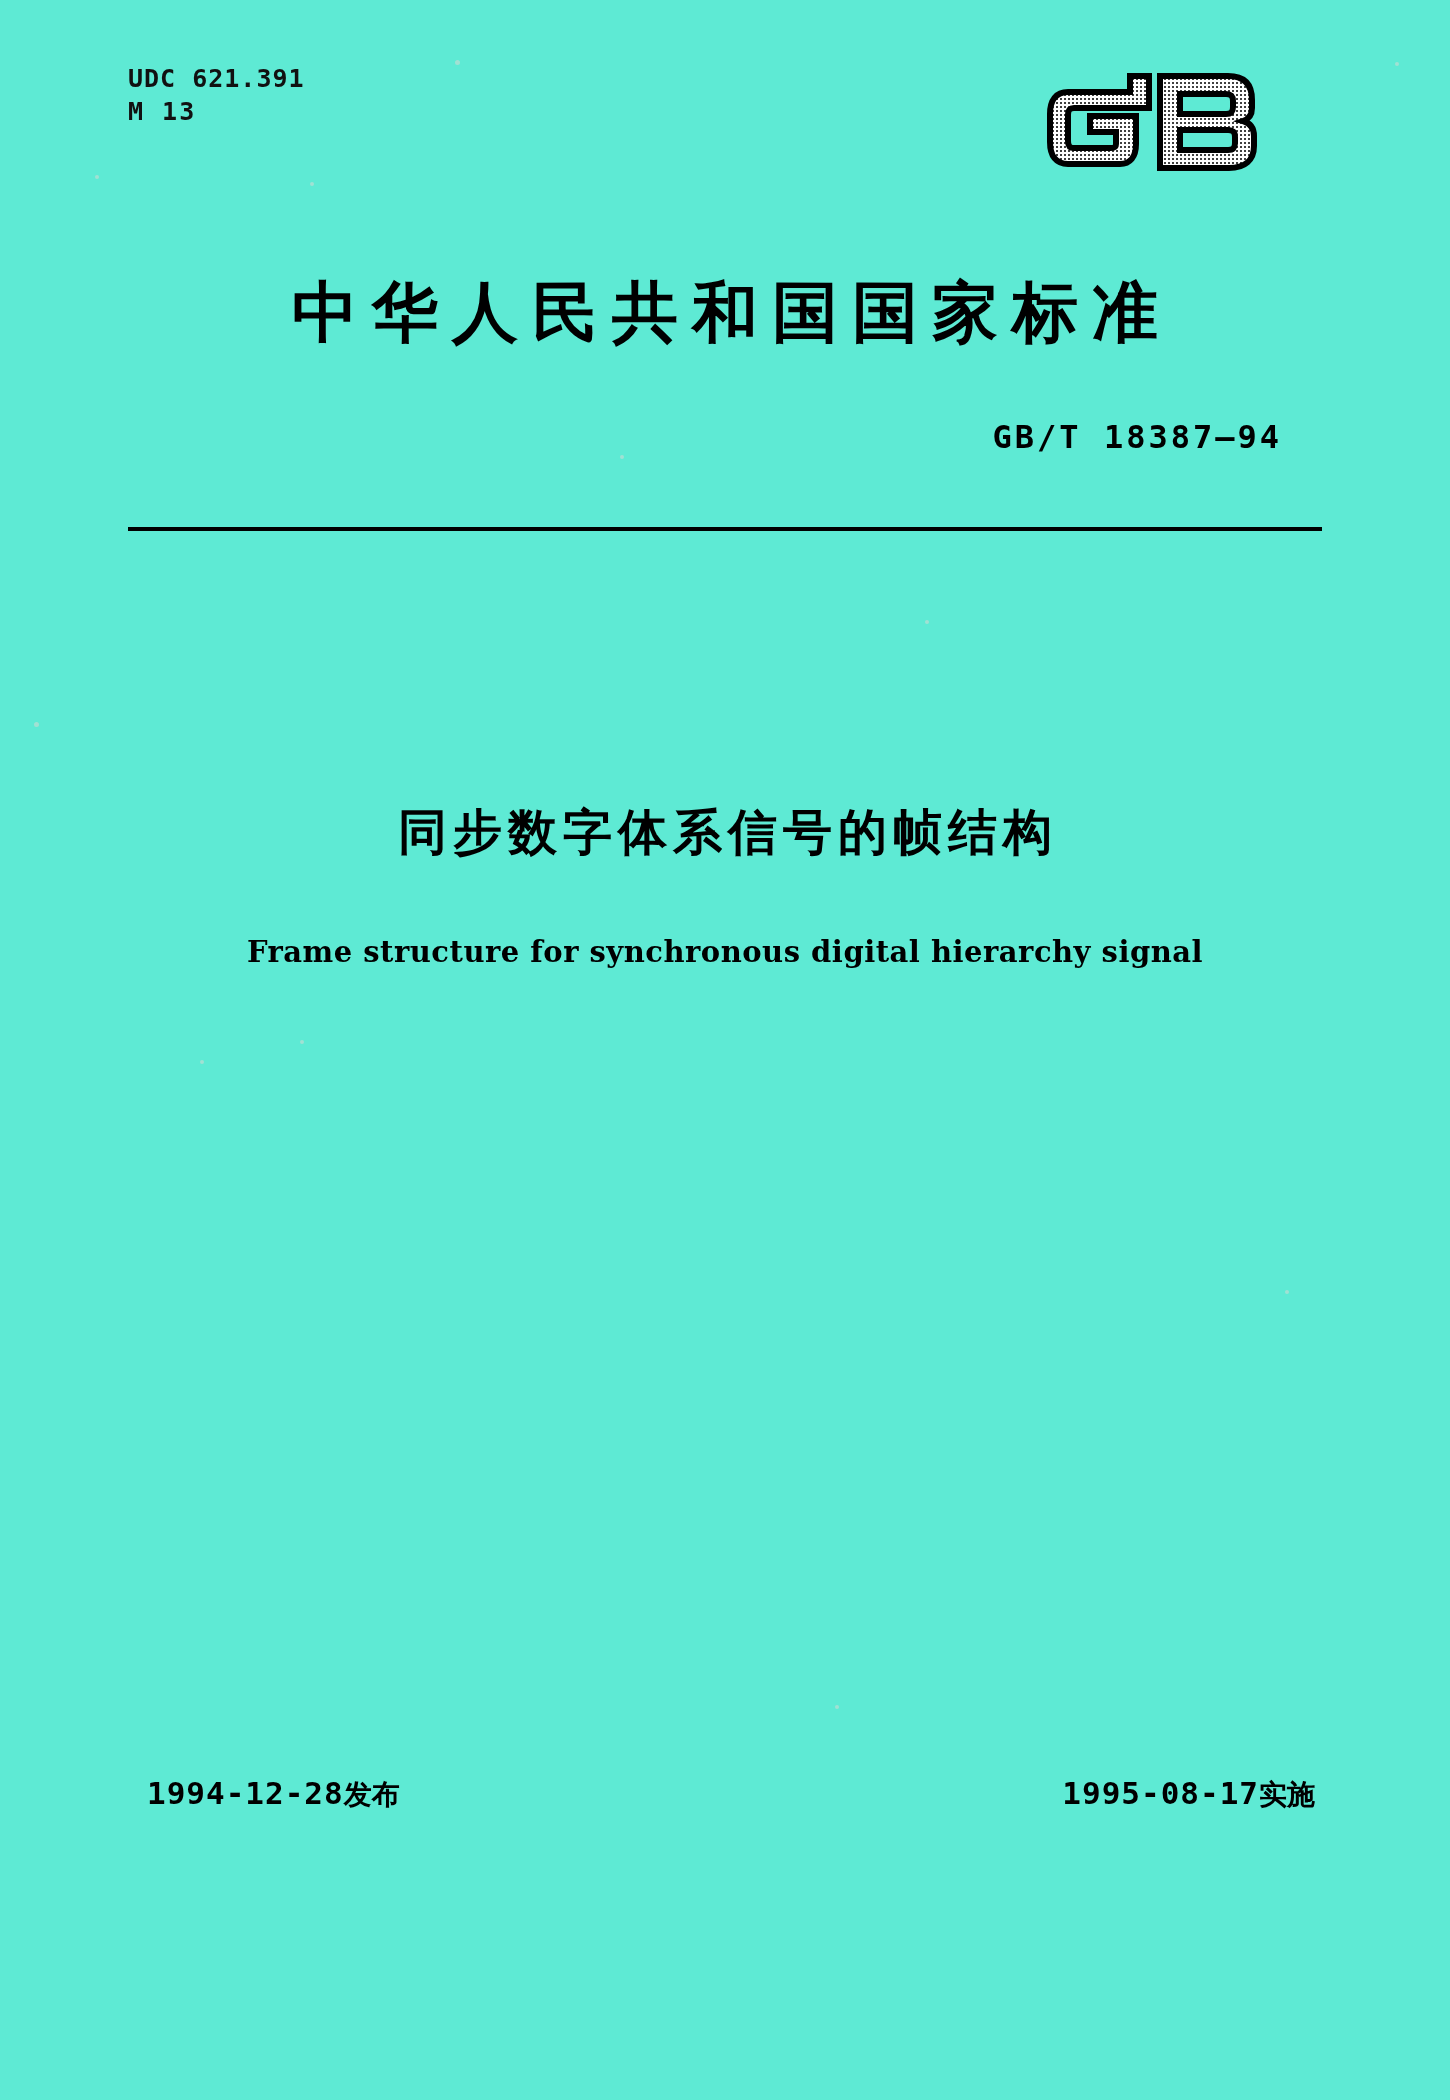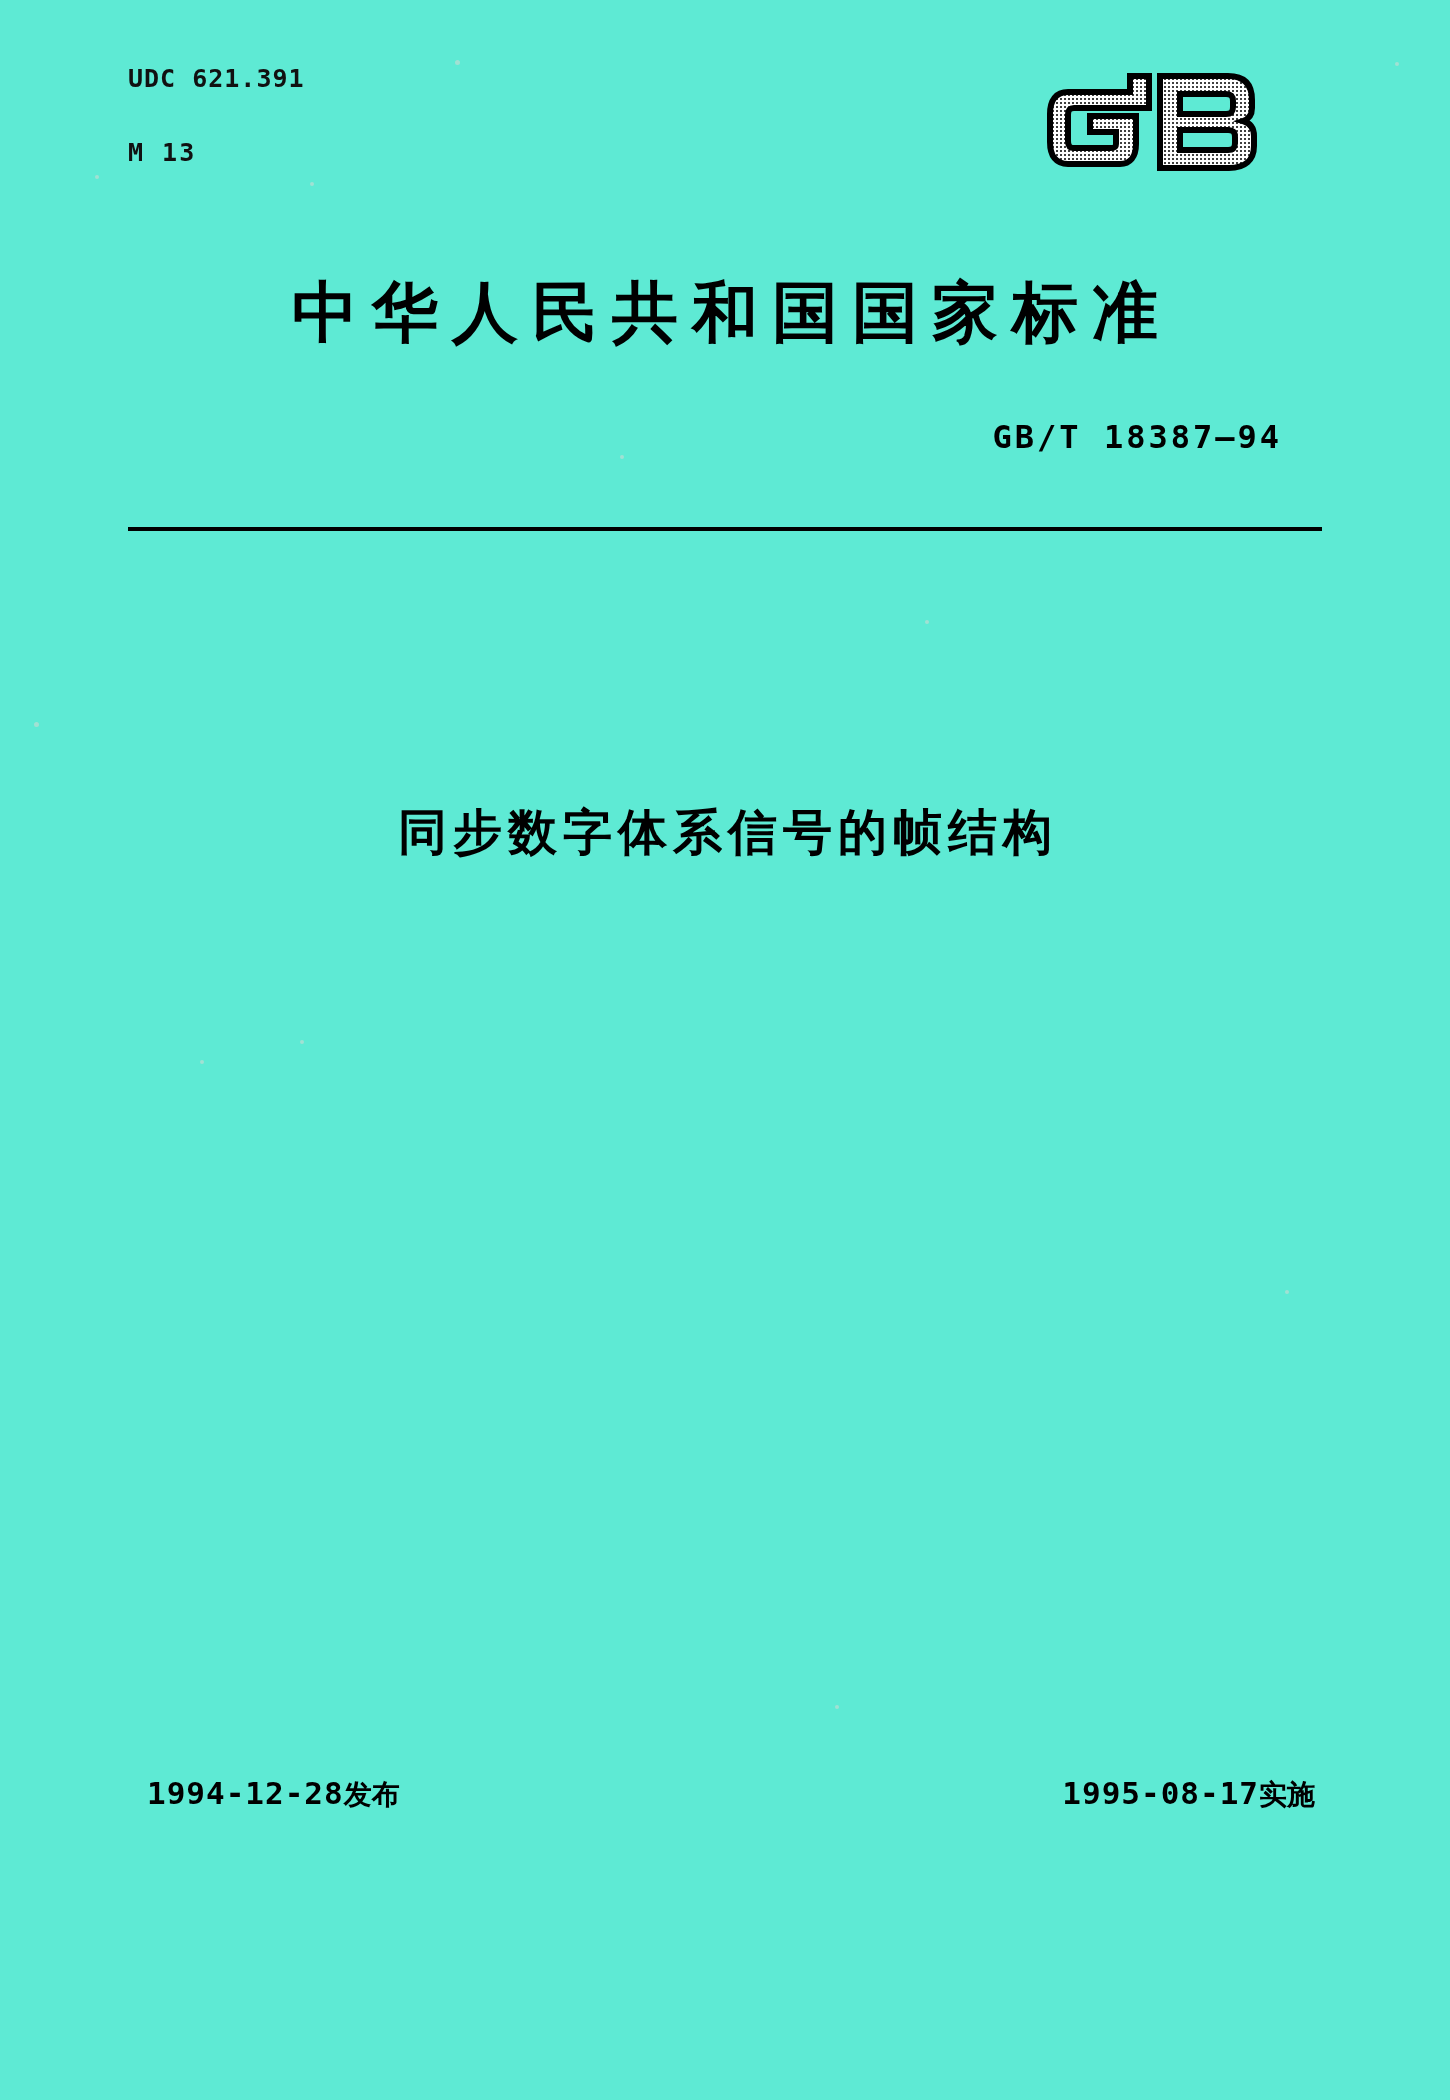--- a/index.html
+++ b/index.html
@@ -29,21 +29,20 @@
     top: 62px;
     font-family: "DejaVu Sans Mono", monospace;
     font-weight: bold;
     font-size: 25px;
     line-height: 1.32;
     letter-spacing: 1px;
     color: #111;
   }
   .udc-line-2 {
     letter-spacing: 2px;
-    margin-top: 41px;
   }
 
   
   .gb-emblem {
     position: absolute;
     right: 168px;
     top: 62px;
     width: 270px;
     height: 130px;
   }
@@ -217,20 +216,21 @@
     </svg>
   </div>
 
   <div class="cn-standard-title">中华人民共和国国家标准</div>
 
   <div class="std-number">GB/T 18387—94</div>
 
   <div class="header-rule"></div>
 
   <div class="doc-title-cn">同步数字体系信号的帧结构</div>
+  <div class="doc-title-en">Frame structure for synchronous digital hierarchy signal</div>
 
   <div class="date-issue">
     <span>1994-12-28</span><span class="date-suffix">发布</span>
   </div>
   <div class="date-effective">
     <span>1995-08-17</span><span class="date-suffix">实施</span>
   </div>
 
 
 </div>

